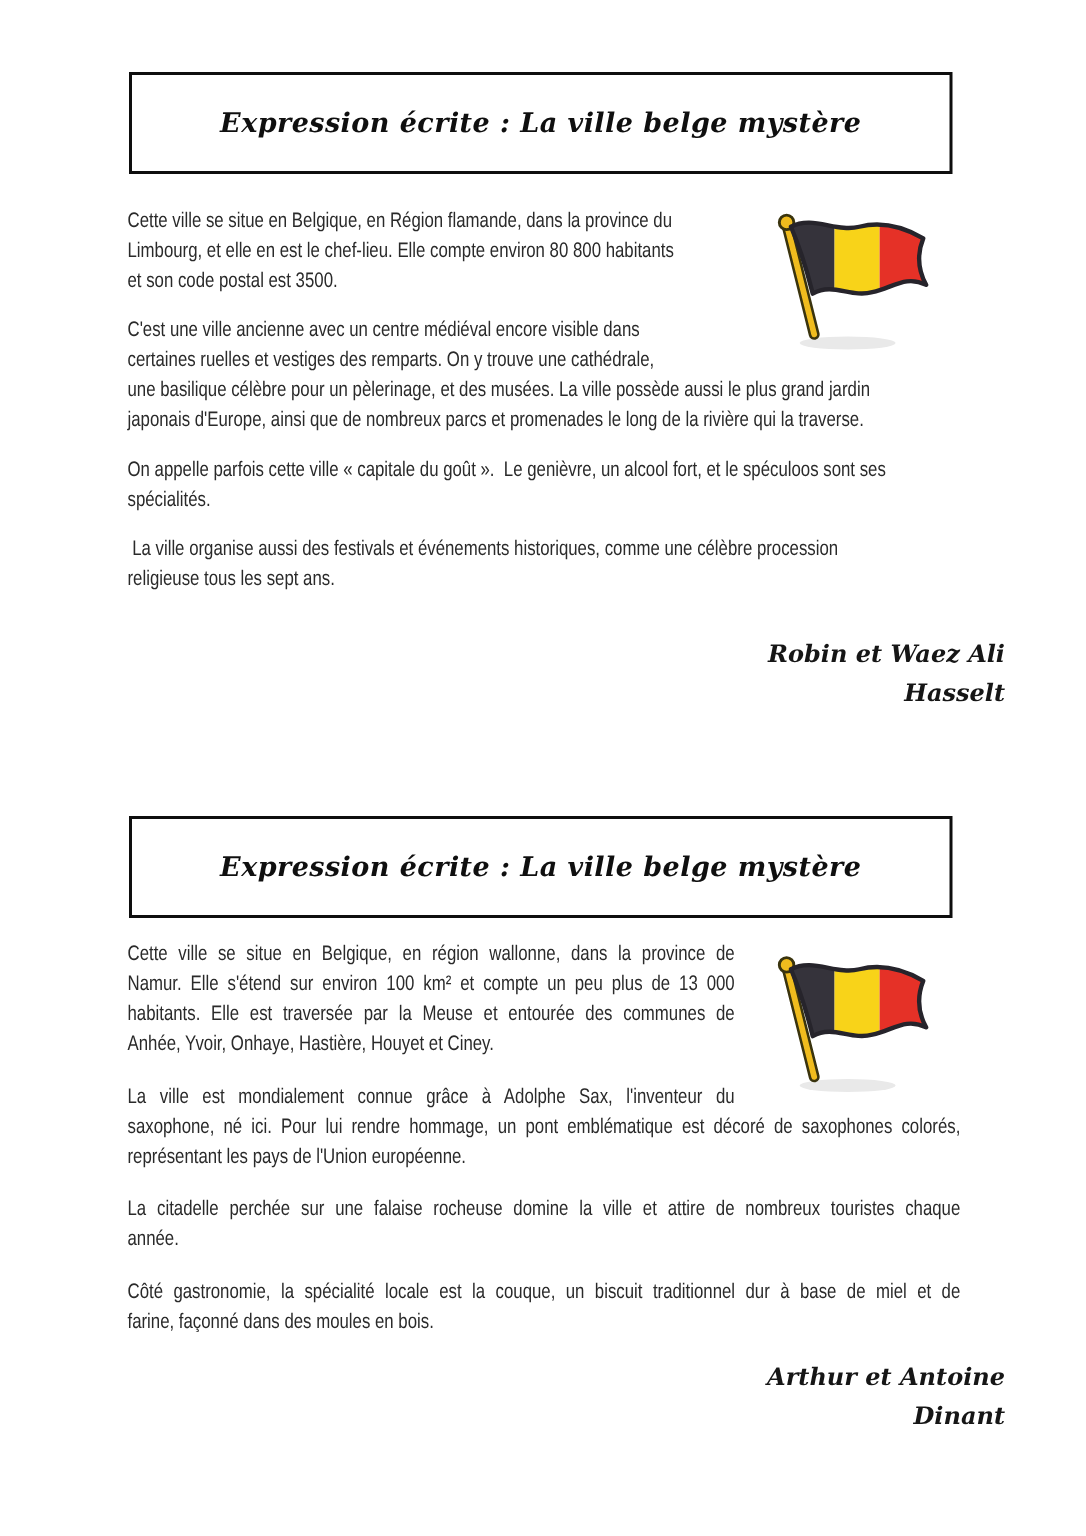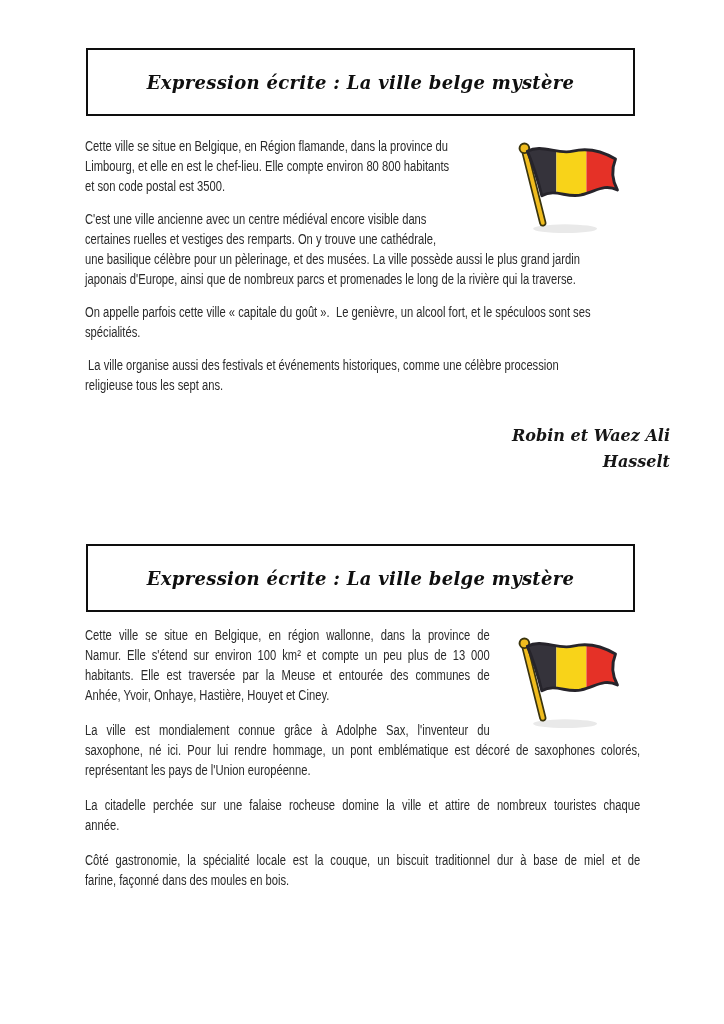--- a/index.html
+++ b/index.html
@@ -141,20 +141,24 @@
         <div class="line">La citadelle perchée sur une falaise rocheuse domine la ville et attire de nombreux touristes chaque</div>
         <div class="line">année.</div>
       </div>
 
       <div class="para">
         <div class="line">Côté gastronomie, la spécialité locale est la couque, un biscuit traditionnel dur à base de miel et de</div>
         <div class="line">farine, façonné dans des moules en bois.</div>
       </div>
     </div>
 
+    <div class="signature">
+      <div>Arthur et Antoine</div>
+      <div>Dinant</div>
+    </div>
   </div>
 
   <div class="flag-wrap flag1">
     <svg viewBox="0 0 130 100" width="126" height="98">
       <ellipse cx="62" cy="92" rx="33" ry="4.5" fill="#E9E9E9"></ellipse>
       <line x1="20" y1="10" x2="39" y2="86" stroke-width="7.5" stroke-linecap="round" stroke="#3A340E"></line>
       <line x1="20" y1="10" x2="39" y2="86" stroke-width="4" stroke-linecap="round" stroke="#F0BC1E"></line>
       <circle cx="20" cy="9" r="5" stroke-width="2" stroke="#3A340E" fill="#F0BC1E"></circle>
       <defs>
         <clipPath id="clothA">

